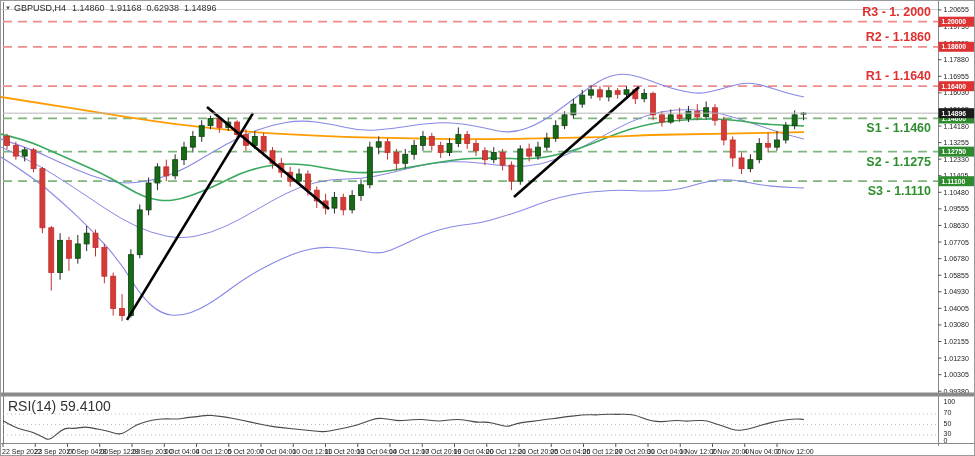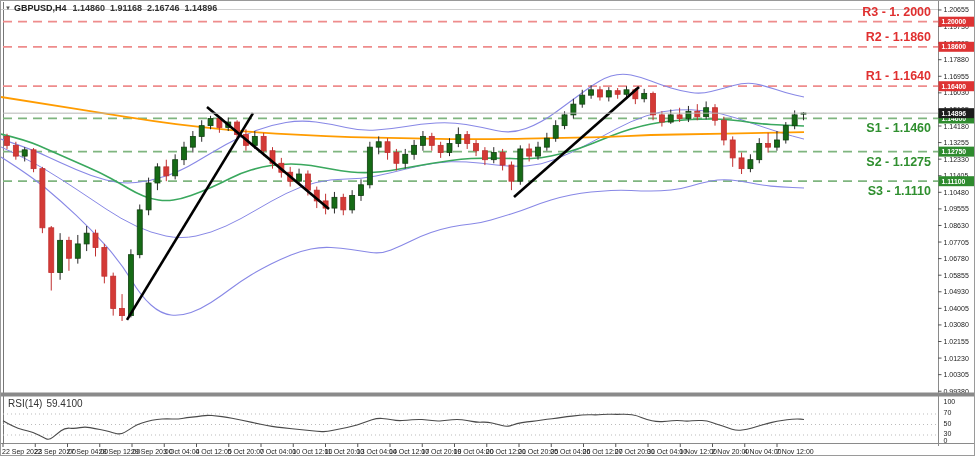--- a/index.html
+++ b/index.html
@@ -6,41 +6,41 @@
   .chart-container{
     position:relative;width:975px;height:456px;background:#ffffff;
     border:1px solid #9a9a9a;box-sizing:border-box;overflow:hidden;
   }
   .chart-container svg{position:absolute;left:0;top:0;}
   .title-bar{
     position:absolute;left:4px;top:2px;z-index:5;
     font-size:9px;color:#333;white-space:nowrap;letter-spacing:0;
   }
   .title-bar .dd{font-size:6px;color:#555;margin-right:3px;vertical-align:1px;}
-  .title-bar .sym{font-weight:bold;color:#222;margin-right:6px;}
-  .title-bar .q{margin-right:5px;font-weight:bold;}
+  .title-bar .sym{font-weight:normal;color:#222;margin-right:6px;}
+  .title-bar .q{margin-right:5px;}
   .rsi-label{
     position:absolute;left:7px;top:397px;z-index:5;
-    font-size:10px;color:#333;white-space:nowrap;
+    font-size:14px;color:#333;white-space:nowrap;
   }
   .rsi-label .v{margin-left:4px;}
   text{font-family:"Liberation Sans",sans-serif;}
   .axis-tick{font-size:7px;fill:#222;}
   .date-tick{font-size:7px;fill:#222;}
   .tag-text{font-size:6.8px;font-weight:bold;fill:#fff;}
   .level-label{font-size:12.5px;font-weight:bold;}
   .rsi-axis{font-size:7px;fill:#222;}
 </style>
 </head>
 <body>
 
 <div class="chart-container">
 
   <div class="title-bar">
-    <span class="dd">▼</span><span class="sym">GBPUSD,H4</span><span class="q">1.14860</span><span class="q">1.91168</span><span class="q">2.16746</span><span class="q">1.14896</span>
+    <span class="dd">▼</span><span class="sym">GBPUSD,H4</span><span class="q">1.14860</span><span class="q">1.91168</span><span class="q">0.62938</span><span class="q">1.14896</span>
   </div>
 
   <div class="rsi-label">
     <span>RSI(14)</span><span class="v">59.4100</span>
   </div>
 
   <svg id="chart-svg" width="975" height="456" viewBox="0 0 975 456">
       <line x1="2.5" y1="1" x2="2.5" y2="442" stroke="#777" stroke-width="1"></line>
       <line x1="0" y1="8.5" x2="937" y2="8.5" stroke="#cfcfcf" stroke-width="1"></line>
       <line x1="2" y1="20.698924731182743" x2="937" y2="20.698924731182743" stroke="#ee8c8c" stroke-width="1.8" stroke-dasharray="9 6"></line>

